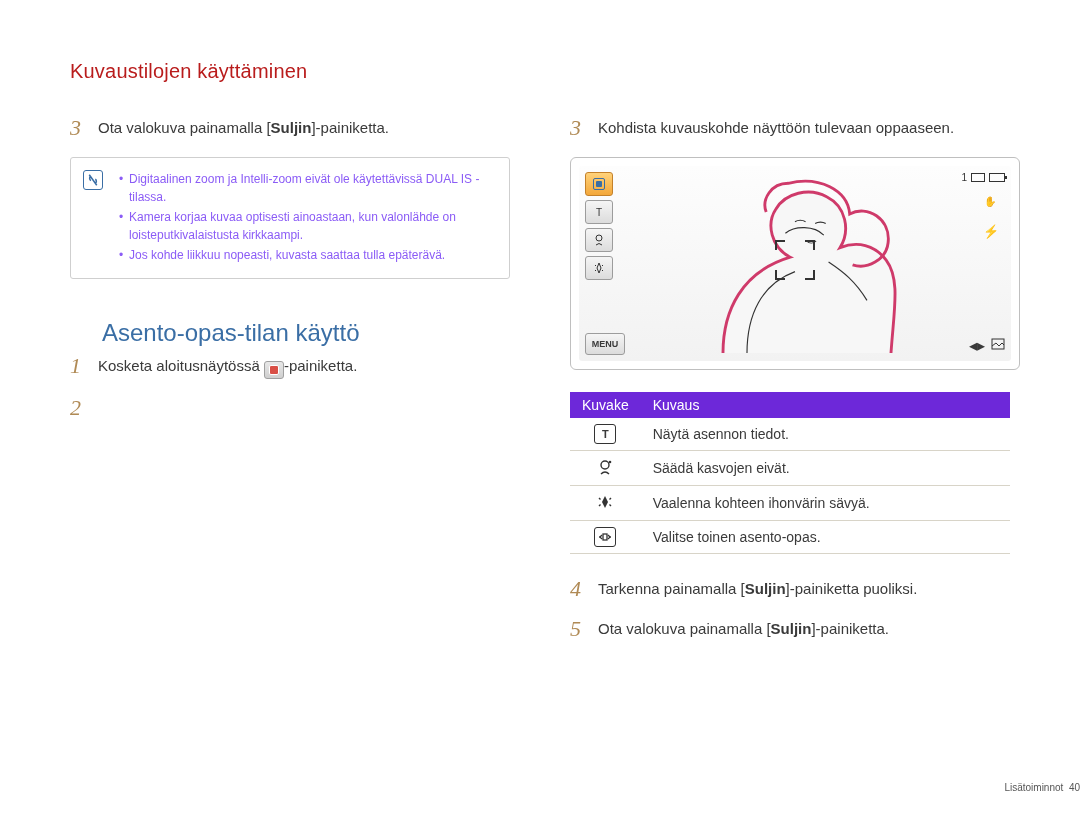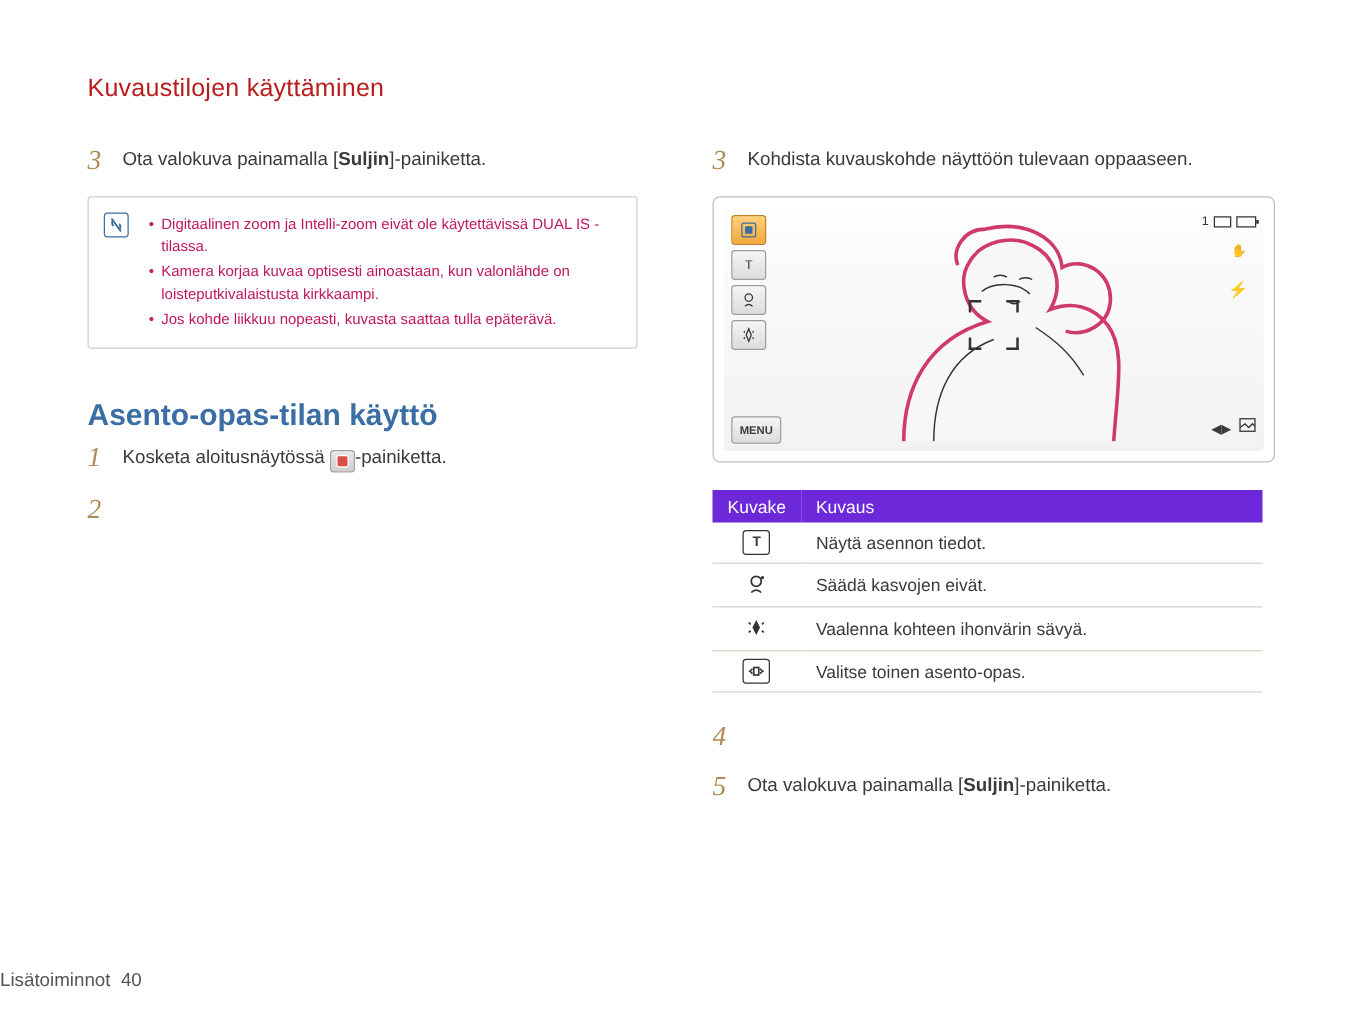--- a/index.html
+++ b/index.html
@@ -40,43 +40,44 @@
     line-height: 1;
     min-width: 16px;
   }
   .step-text b { font-weight: 700; }
   .note-box {
     border: 1px solid #cfcfcf;
     border-radius: 3px;
     padding: 12px 14px 12px 48px;
     position: relative;
     font-size: 12px;
-    color: #be185d;
+    color: #8b5cf6;
     line-height: 1.5;
     margin-bottom: 40px;
   }
   .note-icon {
     position: absolute;
     left: 12px;
     top: 12px;
     width: 20px; height: 20px;
     border: 1.5px solid #3a6ea5;
     border-radius: 3px;
     display: flex;
     align-items: center; justify-content: center;
   }
   .note-icon svg { width: 12px; height: 12px; stroke: #3a6ea5; fill: none; stroke-width: 2; }
   .note-box ul { list-style: none; padding: 0; }
   .note-box li { position: relative; padding-left: 10px; margin-bottom: 2px; }
   .note-box li::before { content: "•"; position: absolute; left: 0; }
   .section-title {
     font-size: 24px;
-    font-weight: 700;
+    font-weight: 400;
     color: #3a6ea5;
     margin-bottom: 8px;
+    margin-left: 32px;
   }
   .section-desc {
     font-size: 14.5px;
     line-height: 1.45;
     margin-bottom: 18px;
   }
   .inline-icon {
     display: inline-flex;
     vertical-align: -4px;
     width: 20px; height: 18px;
@@ -142,21 +143,21 @@
     align-items: flex-end;
   }
   .cam-top-right {
     font-size:10px; color:#333; display:flex; gap:4px; align-items:center;
   }
   .cam-top-right .bat{width:16px;height:9px;border:1px solid #333;position:relative;}
   .cam-top-right .bat::after{content:"";position:absolute;right:-3px;top:2px;width:2px;height:3px;background:#333;}
   .cam-top-right .arr{width:14px;height:9px;border:1px solid #333;position:relative;}
   .cam-bottom {
     position:absolute; bottom:6px; left:6px; right:6px;
-    display:flex; justify-content:space-between; align-items:flex-start;
+    display:flex; justify-content:space-between; align-items:flex-end;
   }
   .menu-btn {
     width:40px;height:22px;background:linear-gradient(#f5f5f5,#dcdcdc);
     border:1px solid #9c9c9c;border-radius:3px;
     font-size:9px;font-weight:700;display:flex;align-items:center;justify-content:center;
   }
   .focus-box {
     position:absolute; left:50%; top:48%; transform:translate(-50%,-50%);
     width:40px;height:40px;
   }
@@ -191,23 +192,24 @@
   .t-icon {
     display:inline-flex; width:22px; height:20px;
     border:1.5px solid #333; border-radius:3px;
     align-items:center;justify-content:center;
     font-size:11px;font-weight:700;background:#fff;
   }
   .t-icon.noframe{border:none;}
   .footer {
     position: absolute;
     bottom: 22px; left: 0; right: 0;
-    text-align: left;
-    font-size: 15px;
+    text-align: right;
+    font-size: 10px;
     color: #555;
+    padding-left: 24px;
   }
 </style>
 </head>
 <body>
 
 <div class="header">Kuvaustilojen käyttäminen</div>
 
 <div class="columns">
 
   <div class="col">
@@ -343,20 +345,23 @@
                   <rect x="5" y="3" width="4" height="6" fill="none" stroke="#333" stroke-width="1.3"></rect>
                 </svg>
               </span></td>
         <td>Valitse toinen asento-opas.</td>
       </tr>
     </tbody>
       </table>
 
     <div class="step">
       <span class="step-num">4</span>
+      <span class="step-text">
+        <span>Tarkenna painamalla [</span><b>Suljin</b><span>]-painiketta puoliksi.</span>
+      </span>
     </div>
     <div class="step">
       <span class="step-num">5</span>
       <span class="step-text">
         <span>Ota valokuva painamalla [</span><b>Suljin</b><span>]-painiketta.</span>
       </span>
     </div>
   </div>
 </div>
 

